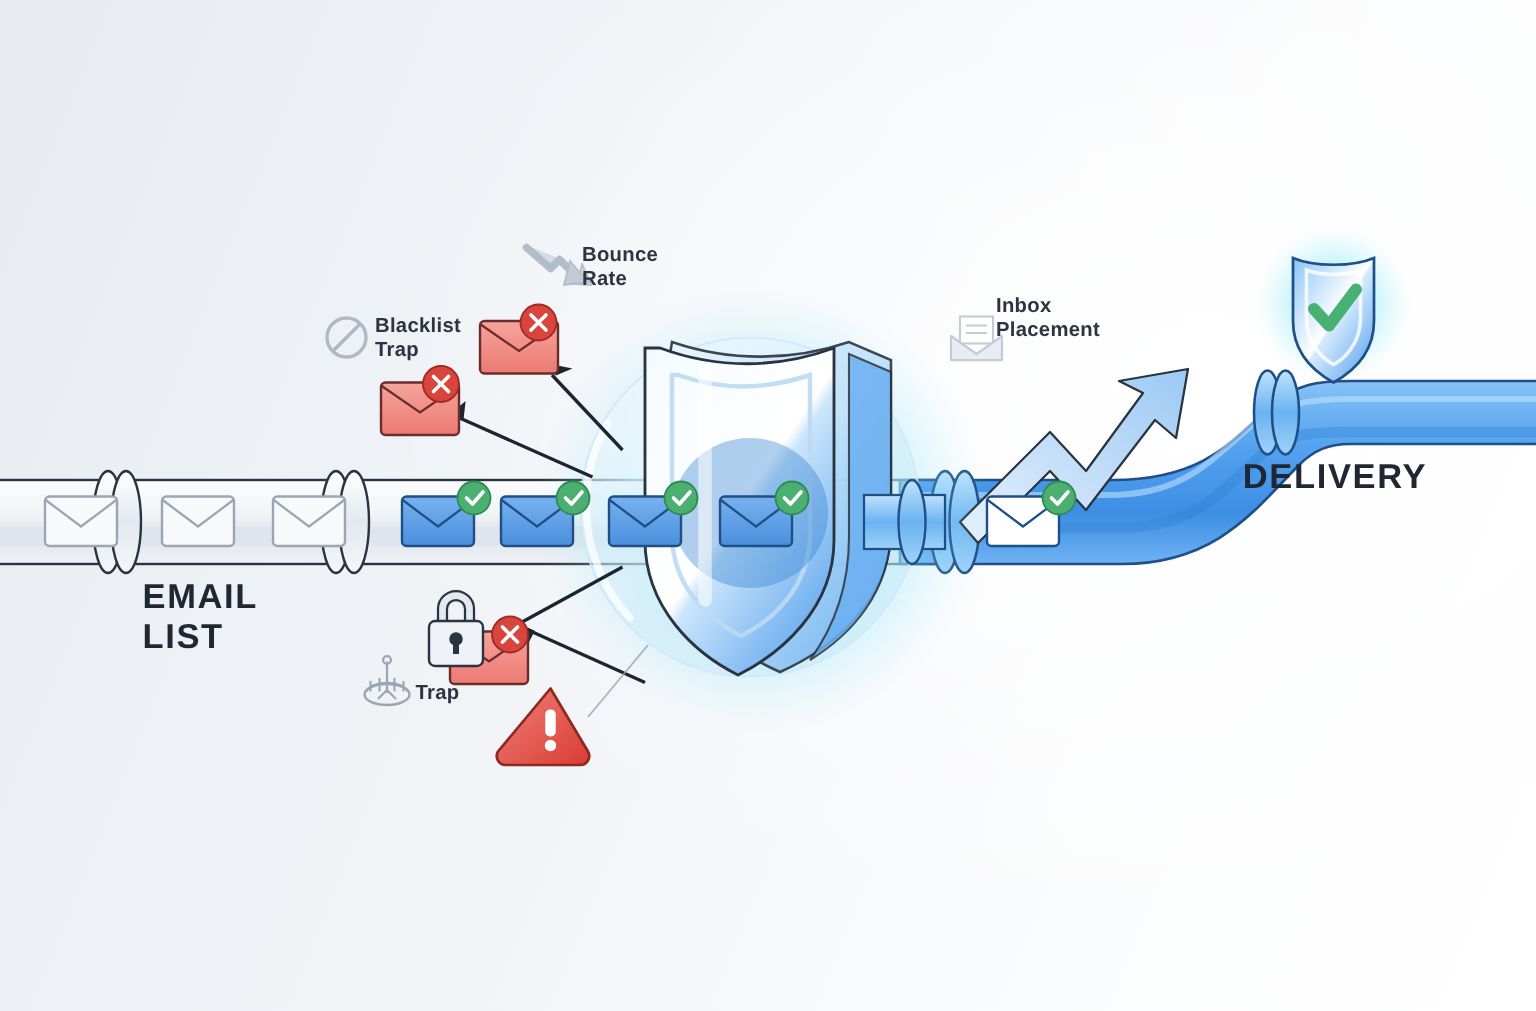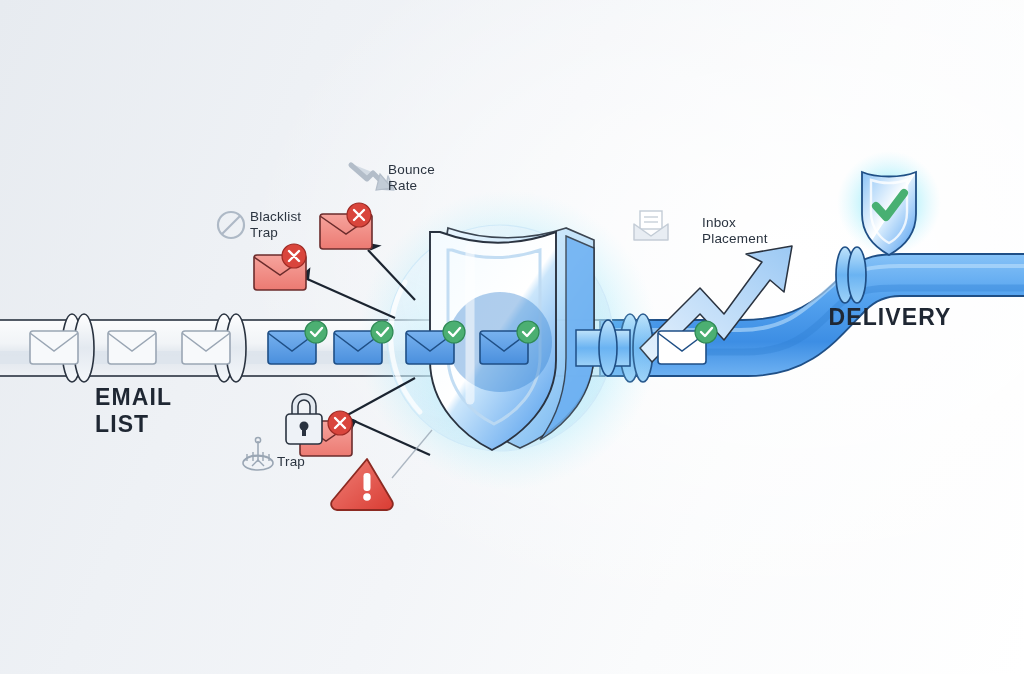--- a/index.html
+++ b/index.html
@@ -14,21 +14,21 @@
     background:
       radial-gradient(900px 620px at 78% 38%, #ffffff 0%, rgba(255,255,255,0) 62%),
       linear-gradient(112deg,#e7ebf0 0%,#eef1f5 26%,#f3f5f8 48%,#fafbfc 70%,#ffffff 100%);
   }
   #art{position:absolute;left:0;top:0;width:1024px;height:674px;}
   .lbl{
     position:absolute;color:#1f2733;
     letter-spacing:.2px;line-height:1.18;white-space:pre-line;
   }
   .lbl-cap{font-size:23px;font-weight:700;letter-spacing:1.1px;}
-  .lbl-sm{font-size:13.5px;font-weight:400;color:#2b3440;}
+  .lbl-sm{font-size:13.5px;font-weight:700;color:#2b3440;}
   .center{text-align:center;}
 </style>
 </head>
 <body>
 
 <div id="stage">
 
   <svg id="art" viewBox="0 0 1024 674">
     <defs>
       <linearGradient id="gPipeGrey" x1="0" y1="0" x2="0" y2="1">
@@ -289,16 +289,16 @@
   <div class="lbl lbl-cap center" style="left:890px;top:304px;width:180px;transform:translateX(-50%);">DELIVERY</div>
 
   <div class="lbl lbl-sm" style="left:388px;top:162px;">Bounce
 Rate</div>
 
   <div class="lbl lbl-sm" style="left:250px;top:209px;">Blacklist
 Trap</div>
 
   <div class="lbl lbl-sm" style="left:277px;top:454px;">Trap</div>
 
-  <div class="lbl lbl-sm" style="left:664px;top:215px;margin-left:38px;">Inbox
+  <div class="lbl lbl-sm" style="left:664px;top:196px;">Inbox
 Placement</div>
 
 </div>
 
 </body></html>

